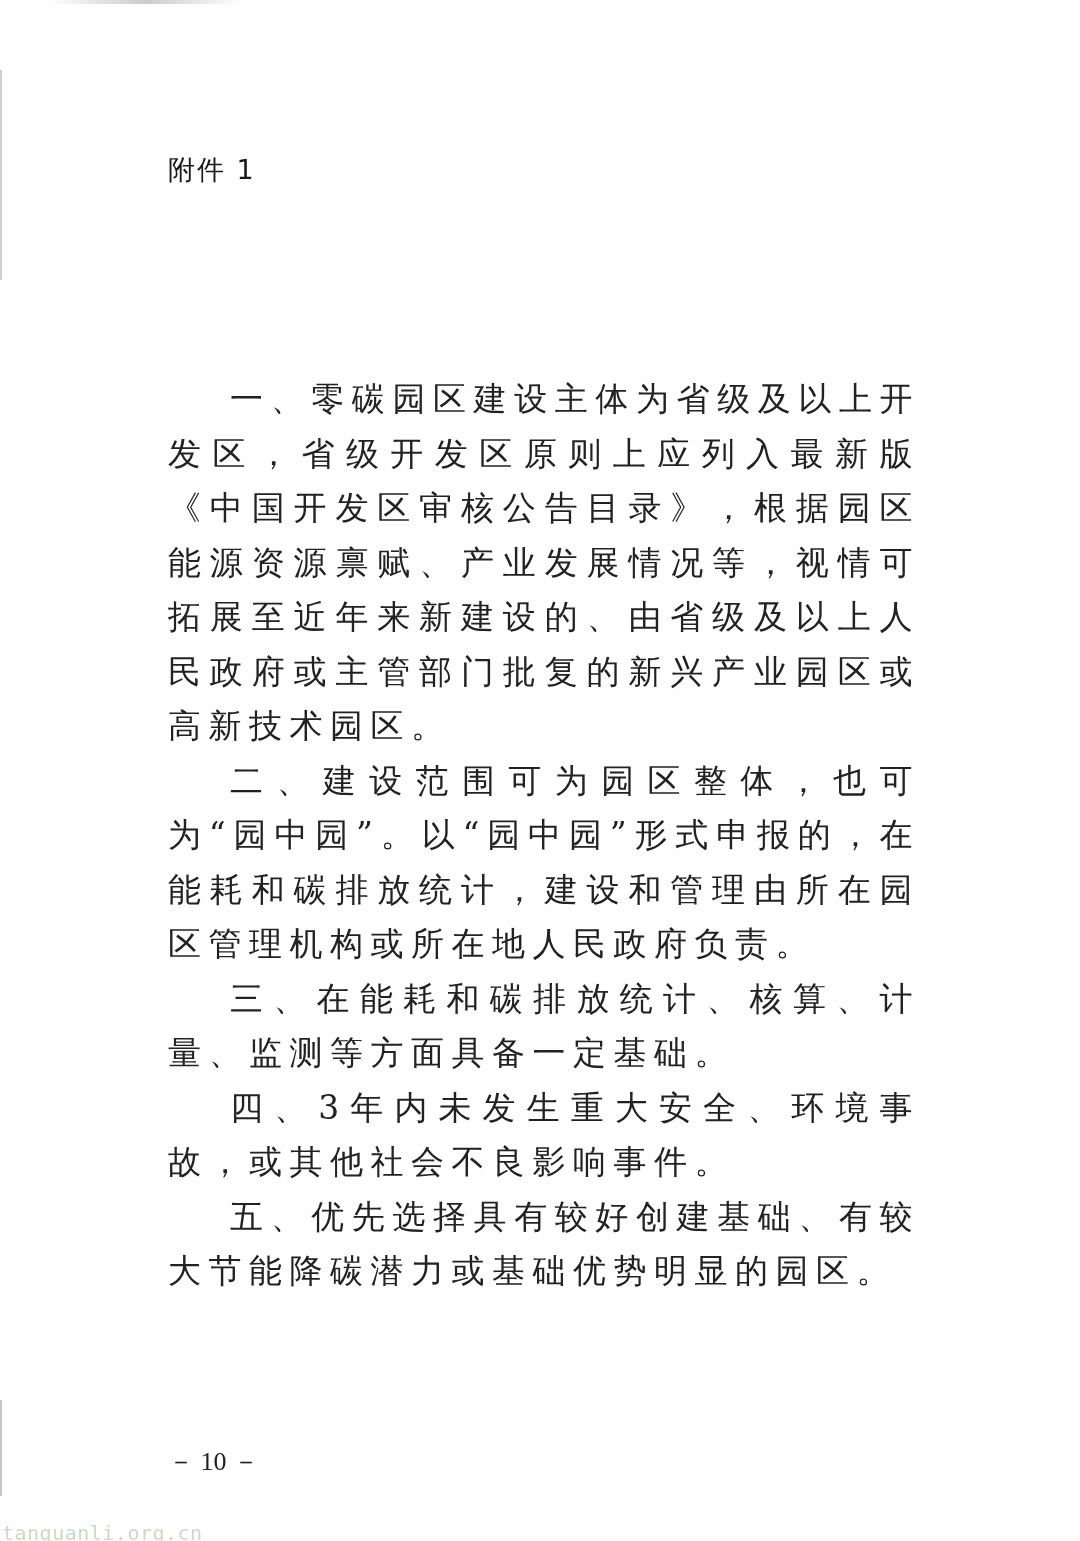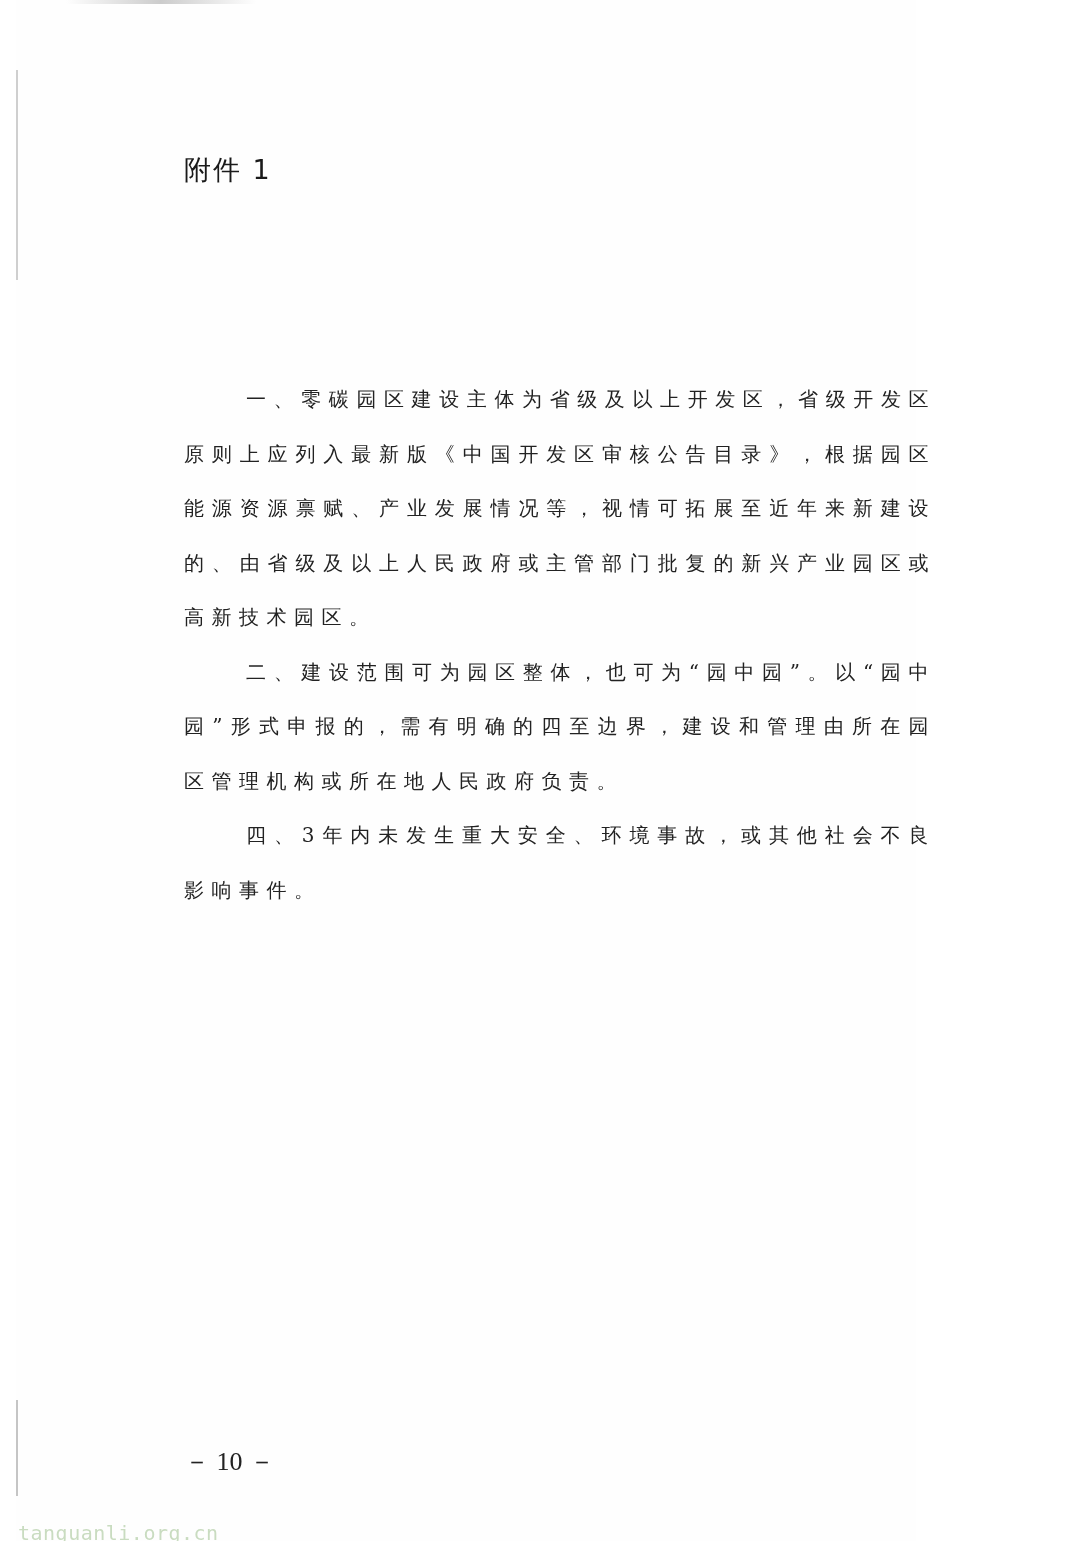--- a/index.html
+++ b/index.html
@@ -10,21 +10,21 @@
     body {
       width: 1080px;
       height: 1541px;
       position: relative;
       overflow: hidden;
       font-family: "DejaVu Serif", "Liberation Serif", serif;
       color: #1a1a1a;
     }
     .page {
       position: absolute;
-      left: 16px; top: 0;
+      left: 0; top: 0;
       width: 900px; height: 1541px;
       background: #fefefe;
     }
     .scan-top-mark {
       position: absolute;
       left: 50px; top: 0;
       width: 190px; height: 4px;
       background: linear-gradient(90deg, rgba(180,180,180,0) 0%, rgba(170,170,170,0.6) 50%, rgba(180,180,180,0) 100%);
     }
     .scan-left-edge {
@@ -58,21 +58,21 @@
       color: #0d0d0d;
       white-space: nowrap;
     }
     .body-text {
       position: absolute;
       left: 168px; top: 372px;
       width: 752px;
     }
     .para {
       font-family: "DejaVu Serif", "Liberation Serif", serif;
-      font-size: 20px;
+      font-size: 33px;
       line-height: 54.5px;
       letter-spacing: 7.5px;
       text-indent: 62px;
       text-align: justify;
       color: #222;
       margin: 0;
     }
     .page-number {
       position: absolute;
       left: 168px; top: 1428px;
@@ -97,20 +97,22 @@
 <div class="page">
   <div class="scan-top-mark"></div>
   <div class="scan-left-edge"></div>
   <div class="scan-left-edge-low"></div>
 
   <div class="attachment-label">附件 1</div>
 
 
   <div class="body-text">
     <p class="para">一、零碳园区建设主体为省级及以上开发区，省级开发区原则上应列入最新版《中国开发区审核公告目录》，根据园区能源资源禀赋、产业发展情况等，视情可拓展至近年来新建设的、由省级及以上人民政府或主管部门批复的新兴产业园区或高新技术园区。</p>
-    <p class="para">二、建设范围可为园区整体，也可为“园中园”。以“园中园”形式申报的，需有明确的四至边界，建设和管理由所在园区管理机构或所在地人民政府负责。</p>
+    <p class="para">二、建设范围可为园区整体，也可为“园中园”。以“园中园”形式申报的，在能耗和碳排放统计，建设和管理由所在园区管理机构或所在地人民政府负责。</p>
+    <p class="para">三、在能耗和碳排放统计、核算、计量、监测等方面具备一定基础。</p>
     <p class="para">四、3年内未发生重大安全、环境事故，或其他社会不良影响事件。</p>
+    <p class="para">五、优先选择具有较好创建基础、有较大节能降碳潜力或基础优势明显的园区。</p>
   </div>
 
   <div class="page-number">－ 10 －</div>
 
   <div class="watermark">tanguanli.org.cn</div>
 </div>
 
 </body></html>

